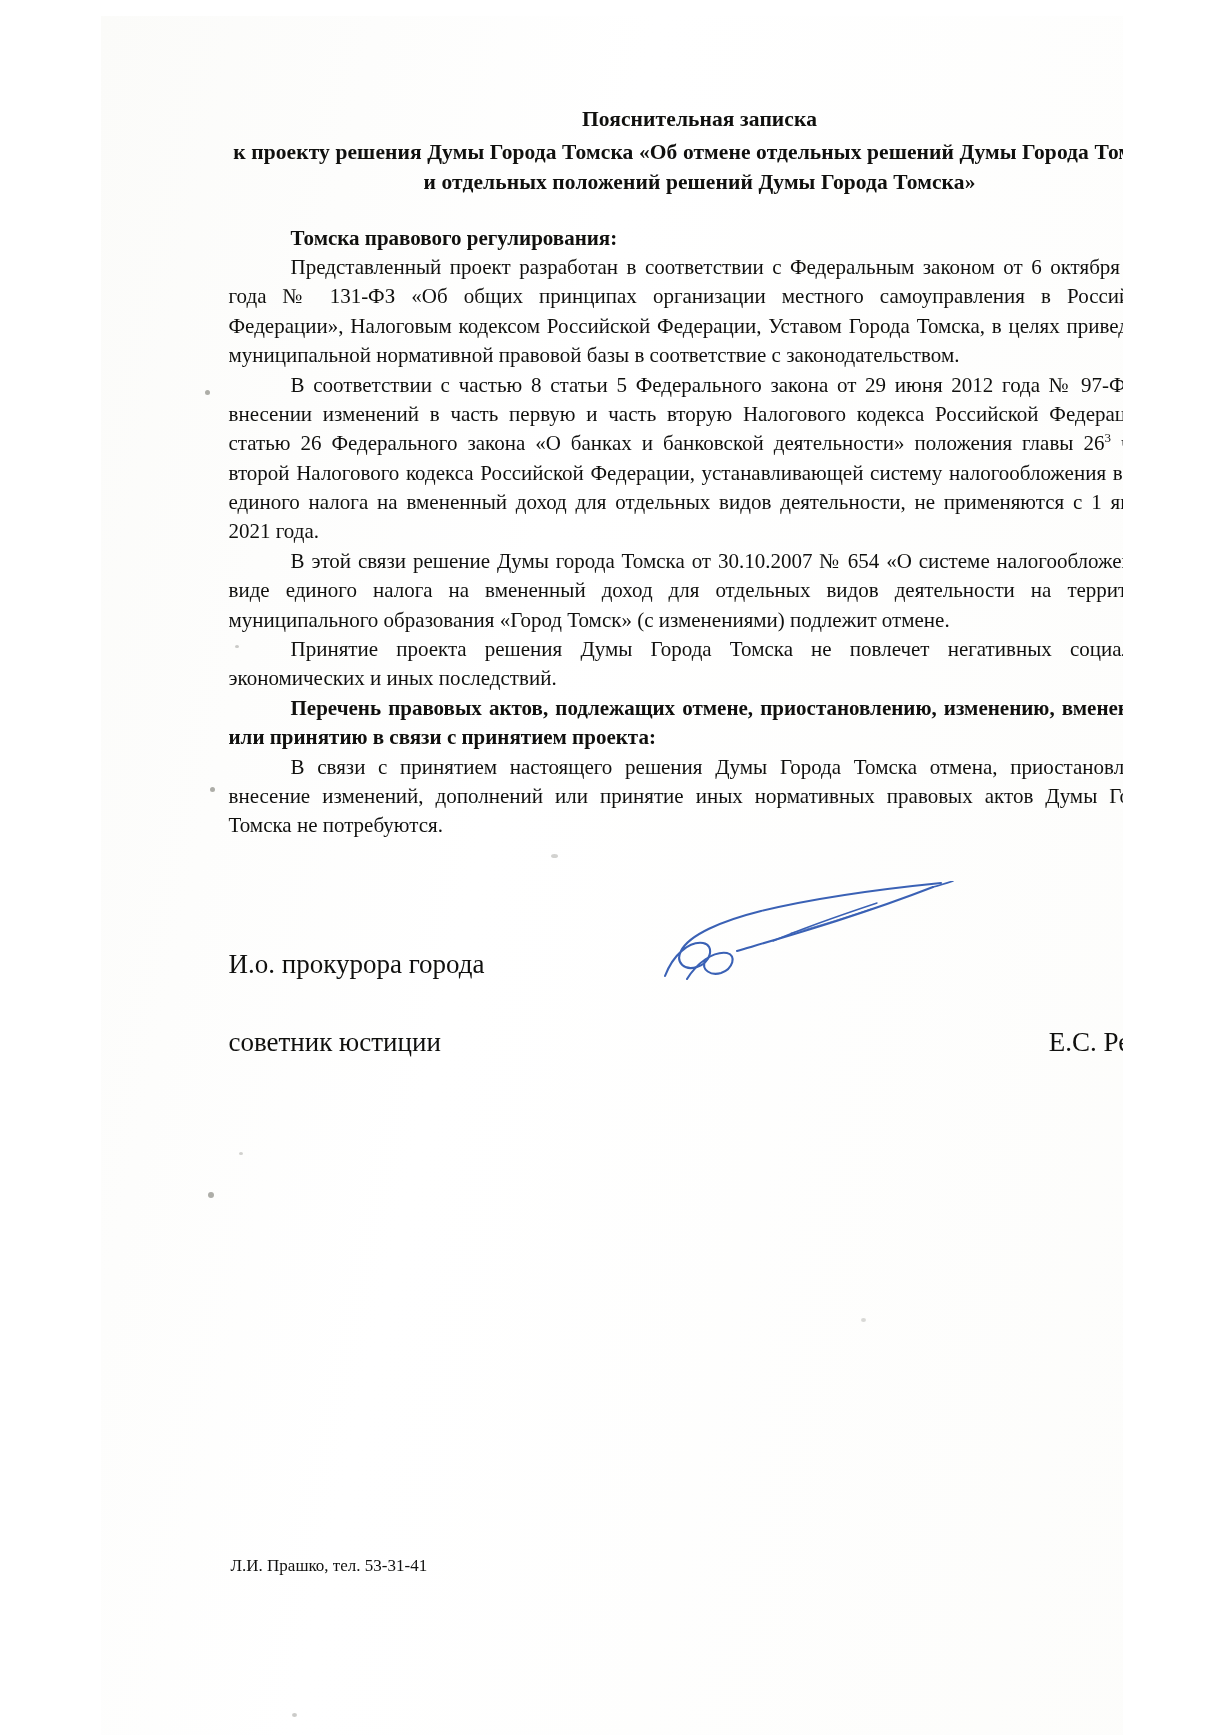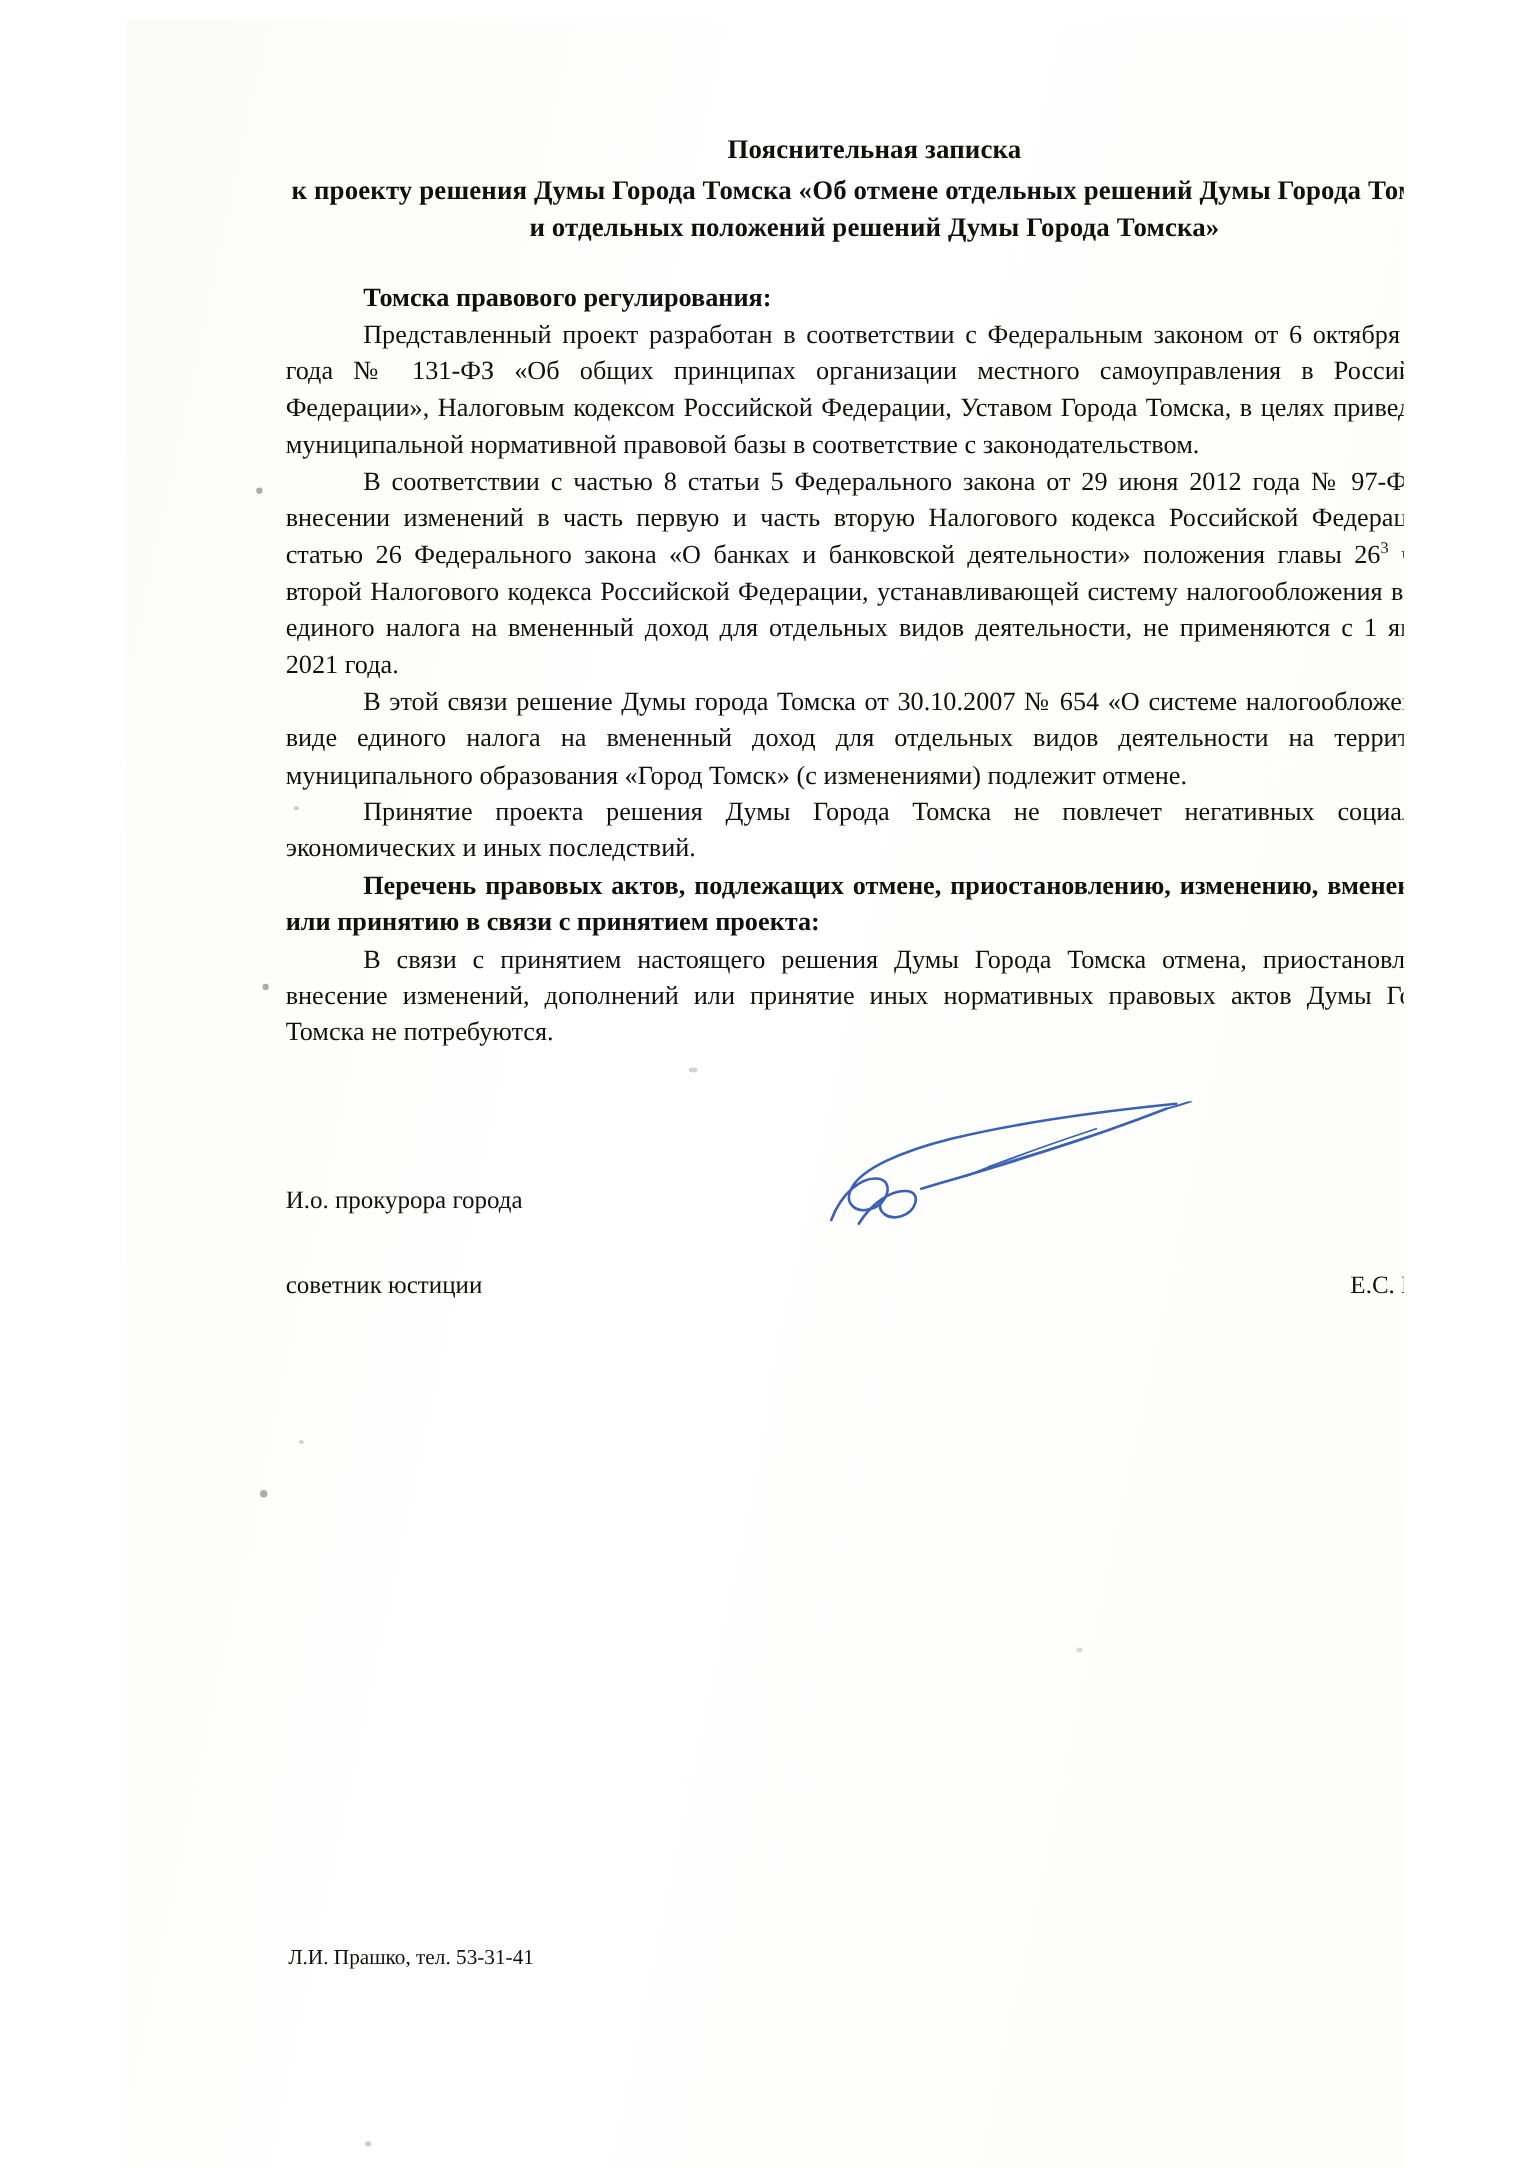--- a/index.html
+++ b/index.html
@@ -69,21 +69,21 @@
   sup {
     font-size: 0.62em;
     vertical-align: super;
     line-height: 0;
   }
   .sign-block {
     position: absolute;
     left: 128px;
     top: 930px;
     width: 942px;
-    font-size: 20px;
+    font-size: 27px;
     line-height: 1.4;
   }
   .sign-role {
     margin: 0;
   }
   .sign-rank-row {
     margin-top: 40px;
     display: flex;
     justify-content: space-between;
     align-items: center;

